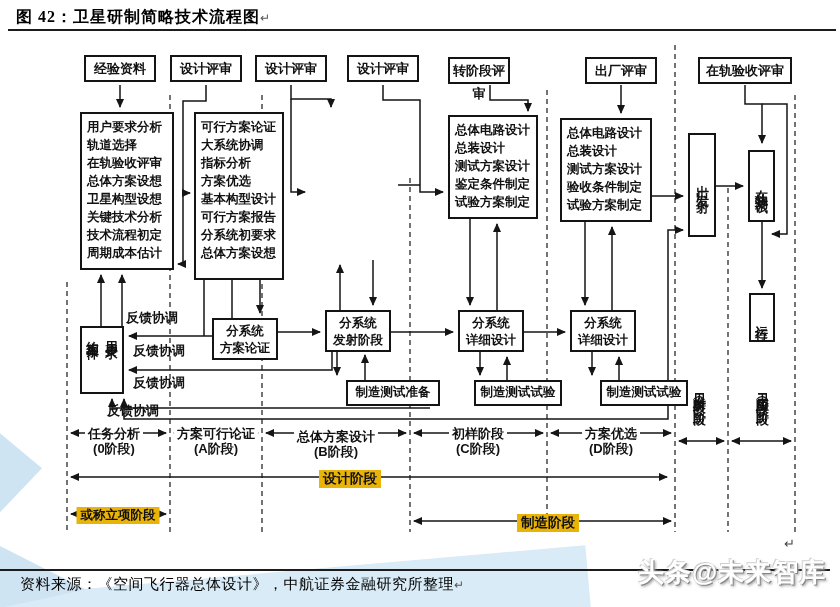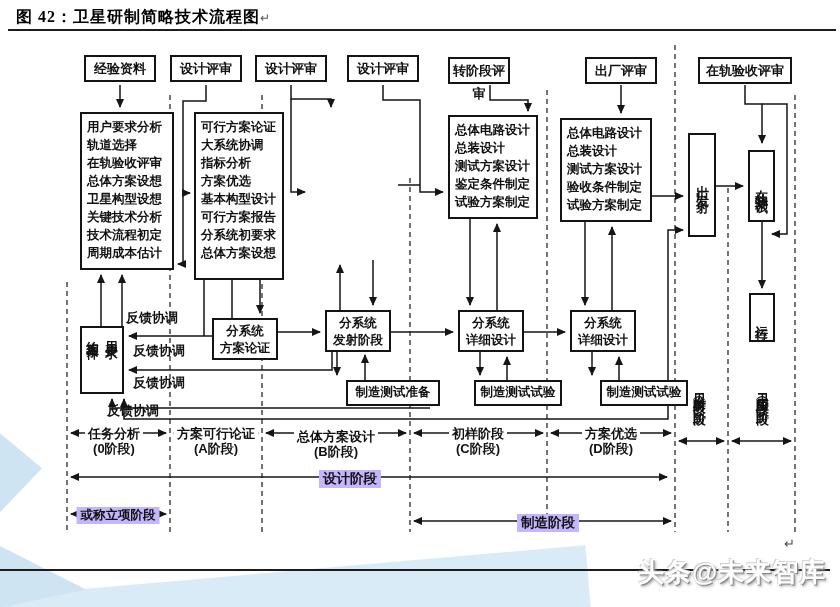--- a/index.html
+++ b/index.html
@@ -16,21 +16,21 @@
   .rbox{font:bold 13px/23px "Liberation Sans",sans-serif;text-align:center;height:27px;}
   .vbox{writing-mode:vertical-rl;text-align:center;font:bold 13px/24px "Liberation Sans",sans-serif;letter-spacing:5px;}
   .sbox{font:bold 12.5px/17px "Liberation Sans",sans-serif;text-align:center;padding-top:3px;}
   .mbox{font:bold 12.5px/21px "Liberation Sans",sans-serif;text-align:center;height:26px;margin-left:40px;}
   .cbox{left:80px;top:326px;width:44px;height:68px;display:flex;justify-content:center;gap:3px;padding-top:3px;}
   .cbox span{writing-mode:vertical-rl;font:bold 12.5px/16px "Liberation Sans",sans-serif;letter-spacing:2px;}
   .fb{position:absolute;z-index:2;font:bold 13px "Liberation Sans",sans-serif;white-space:nowrap;}
   .stg{position:absolute;z-index:2;transform:translateX(-50%);text-align:center;
        font:bold 13px/15px "Liberation Sans",sans-serif;background:#fff;padding:0 3px;white-space:nowrap;}
   .vstg{position:absolute;z-index:2;writing-mode:vertical-rl;font:bold 13px "Liberation Sans",sans-serif;letter-spacing:1px;white-space:nowrap;}
-  .spanlbl{position:absolute;z-index:2;transform:translateX(-50%);font:bold 13.5px "Liberation Sans",sans-serif;background:#c4b5fd;padding:0 4px;white-space:nowrap;}
+  .spanlbl{position:absolute;z-index:2;transform:translateX(-50%);font:bold 13.5px "Liberation Sans",sans-serif;background:#eab308;padding:0 4px;white-space:nowrap;}
   .src{position:absolute;left:20px;top:575px;z-index:2;font:15px "Liberation Serif",serif;color:#000;letter-spacing:0.5px;}
   .wm{position:absolute;left:638px;top:555px;z-index:3;font:bold 26px "Liberation Sans",sans-serif;color:#fff;letter-spacing:1px;
       text-shadow:-1px -1px 0 #cfcfcf,1px 1px 0 #858585,2px 2px 3px #9a9a9a;}
   .cornermark{position:absolute;left:784px;top:536px;z-index:2;font:13px "Liberation Sans",sans-serif;color:#444;}
 </style>
 </head>
 <body>
 
 <div id="page">
 
@@ -207,15 +207,16 @@
   <div class="vstg" style="left:690px;top:387px;">发射阶段（E阶段）</div>
   <div class="vstg" style="left:753px;top:387px;">应用阶段（F阶段）</div>
 
   <div class="spanlbl" style="left:350px;top:470px;">设计阶段</div>
   <div class="spanlbl" style="left:118px;top:507px;font-size:12.5px;">或称立项阶段</div>
   <div class="spanlbl" style="left:548px;top:514px;">制造阶段</div>
 
   <div class="cornermark">↵</div>
 
   <div class="hr2"></div>
+  <div class="src"><span>资料来源：《空间飞行器总体设计》，中航证券金融研究所整理</span><span class="retmark">↵</span></div>
   <div class="wm">头条@未来智库</div>
 
 </div>
 
 </body></html>

